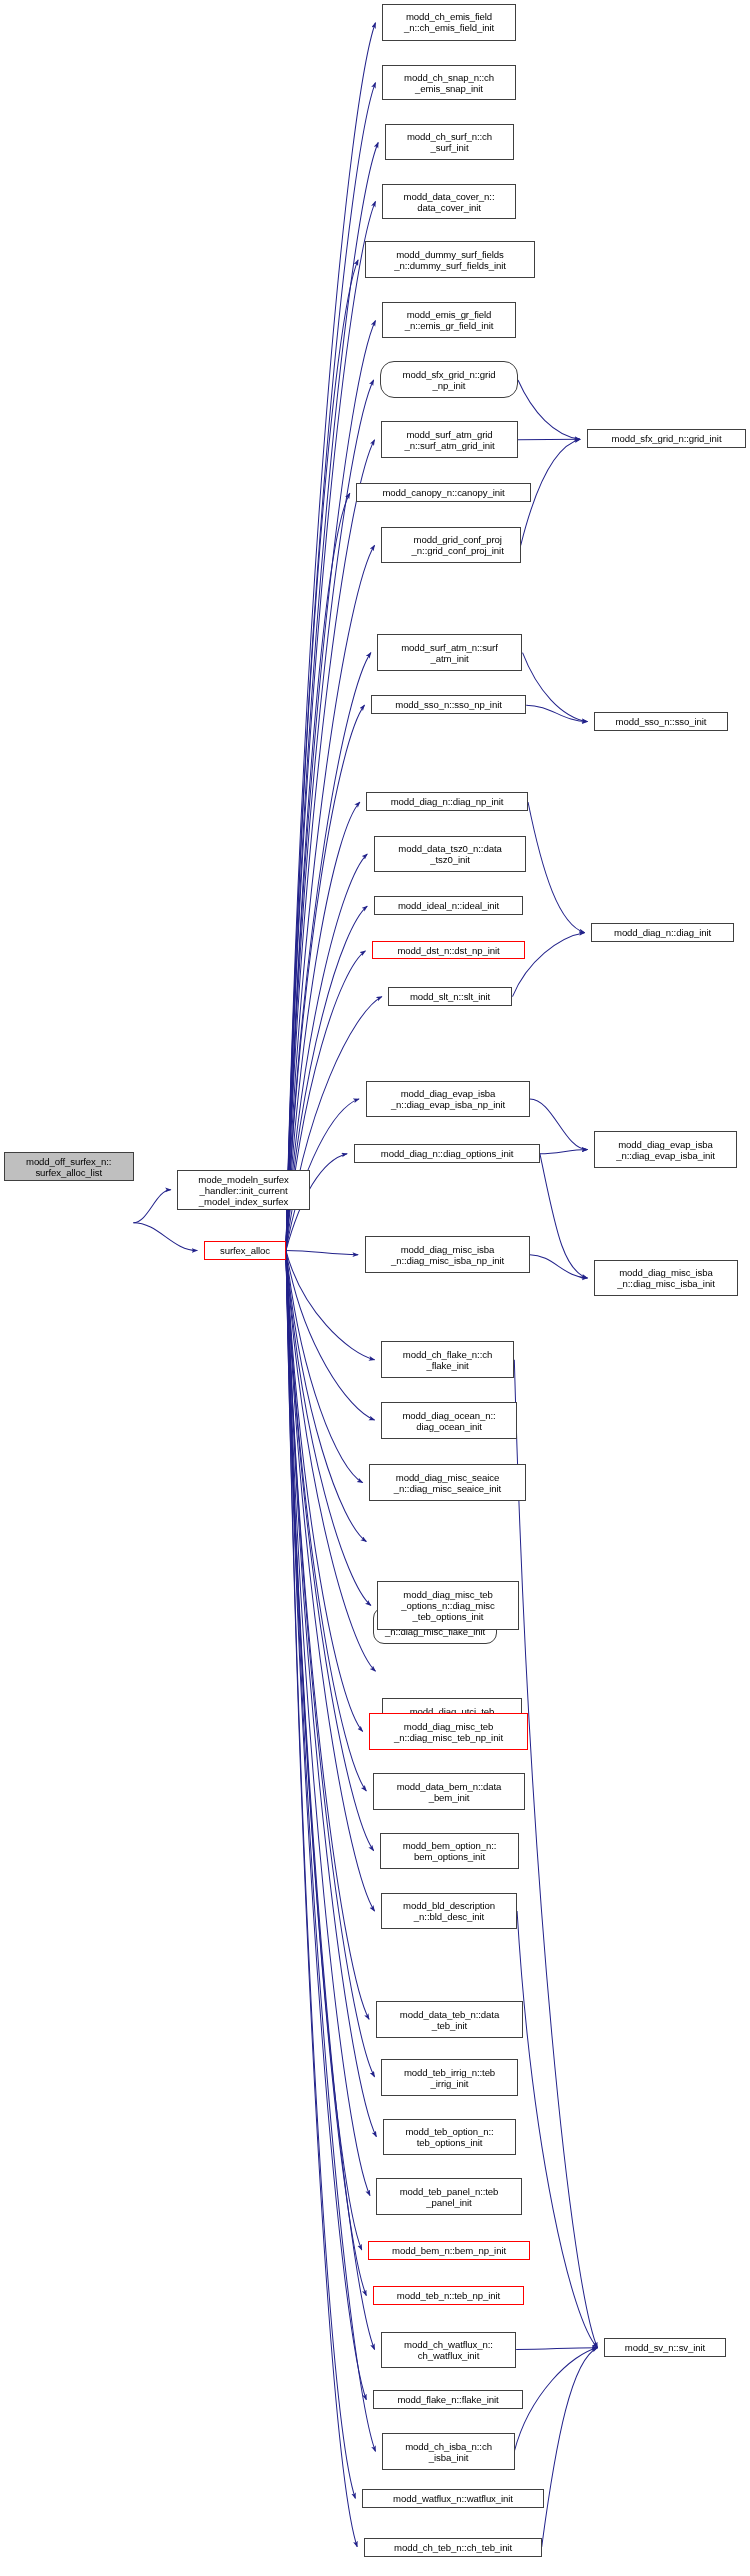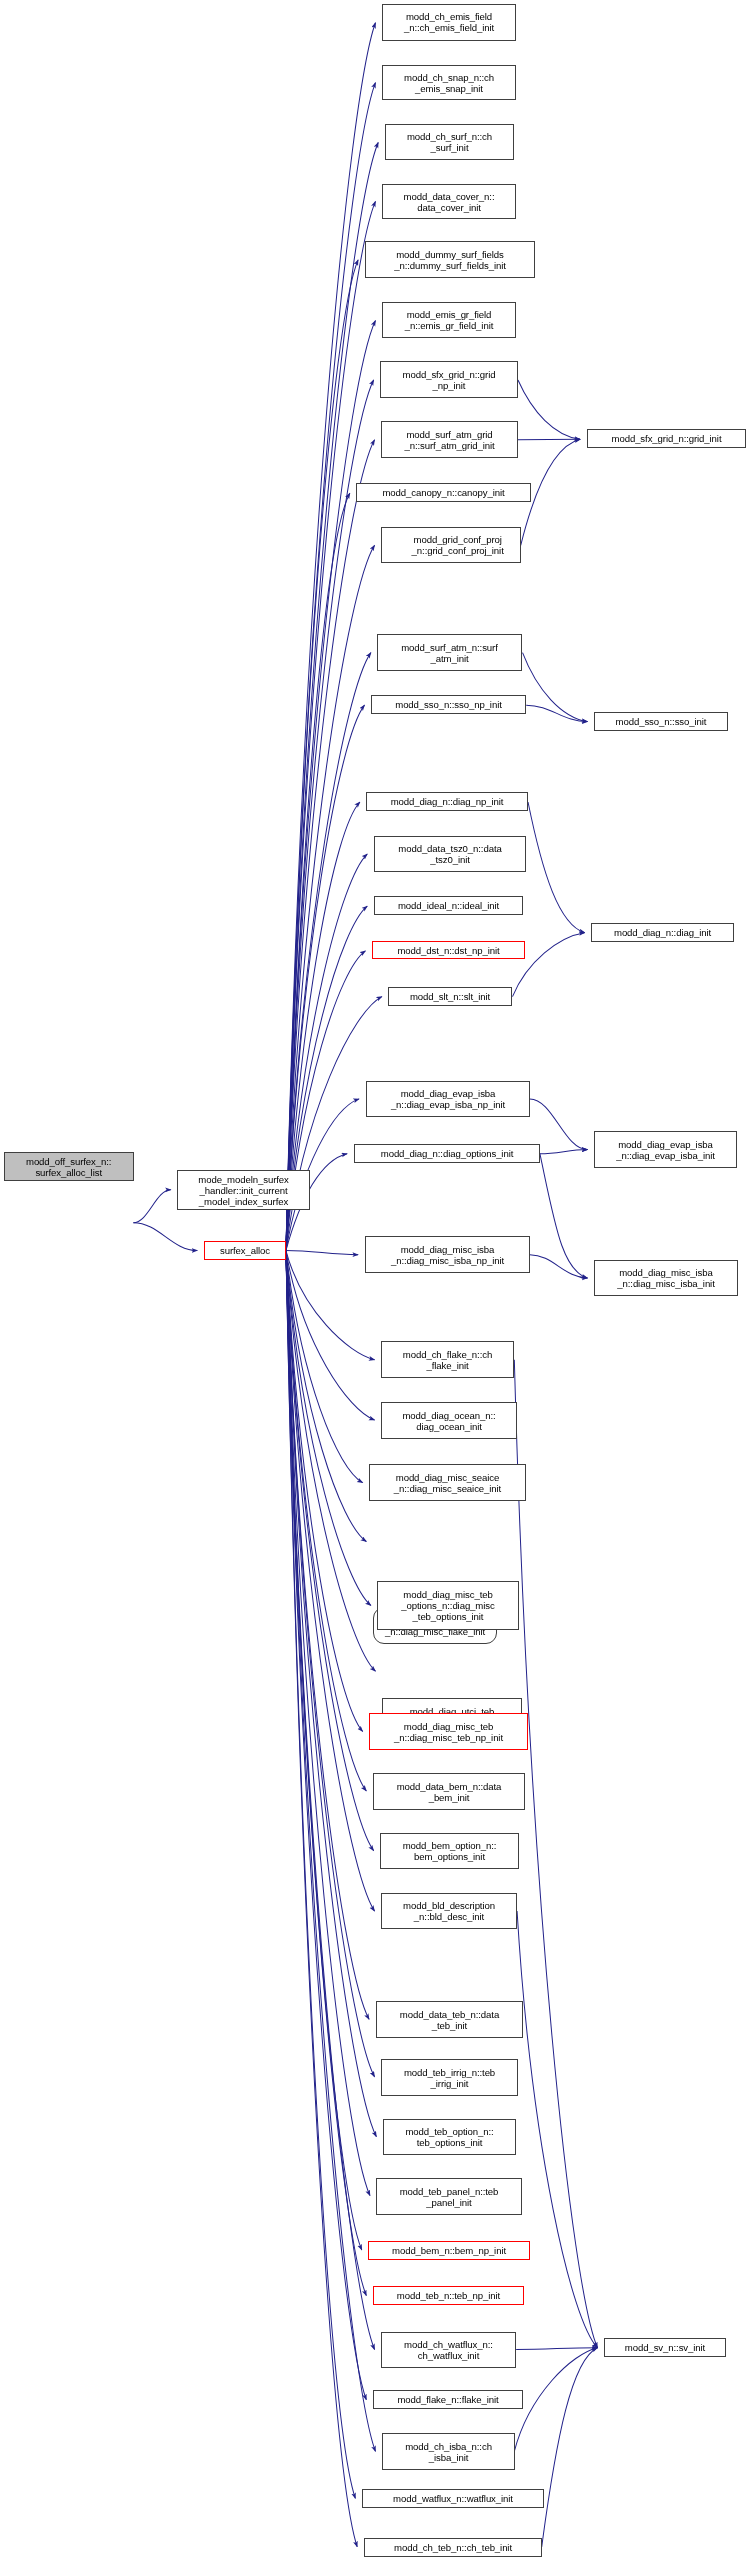--- a/index.html
+++ b/index.html
@@ -135,21 +135,21 @@
       <div class="node" style="left: 382px; top: 65px; width: 134px; height: 35px;">modd_ch_snap_n::ch
 _emis_snap_init</div>
       <div class="node" style="left: 385px; top: 124px; width: 129px; height: 36px;">modd_ch_surf_n::ch
 _surf_init</div>
       <div class="node" style="left: 382px; top: 184px; width: 134px; height: 35px;">modd_data_cover_n::
 data_cover_init</div>
       <div class="node" style="left: 365px; top: 241px; width: 170px; height: 37px;">modd_dummy_surf_fields
 _n::dummy_surf_fields_init</div>
       <div class="node" style="left: 382px; top: 302px; width: 134px; height: 36px;">modd_emis_gr_field
 _n::emis_gr_field_init</div>
-      <div class="node" style="left: 380px; top: 361px; width: 138px; height: 37px;">modd_sfx_grid_n::grid
+      <div class="node" style="left: 380px; top: 361px; width: 138px; height: 37px; border-radius: 14px;">modd_sfx_grid_n::grid
 _np_init</div>
       <div class="node" style="left: 381px; top: 421px; width: 137px; height: 37px;">modd_surf_atm_grid
 _n::surf_atm_grid_init</div>
       <div class="node" style="left: 587px; top: 429px; width: 159px; height: 19px;">modd_sfx_grid_n::grid_init</div>
       <div class="node" style="left: 356px; top: 483px; width: 175px; height: 19px;">modd_canopy_n::canopy_init</div>
       <div class="node" style="left: 381px; top: 527px; width: 140px; height: 36px; padding-left: 16px;">modd_grid_conf_proj
 _n::grid_conf_proj_init</div>
       <div class="node" style="left: 377px; top: 634px; width: 145px; height: 37px;">modd_surf_atm_n::surf
 _atm_init</div>
       <div class="node" style="left: 371px; top: 695px; width: 155px; height: 19px;">modd_sso_n::sso_np_init</div>

